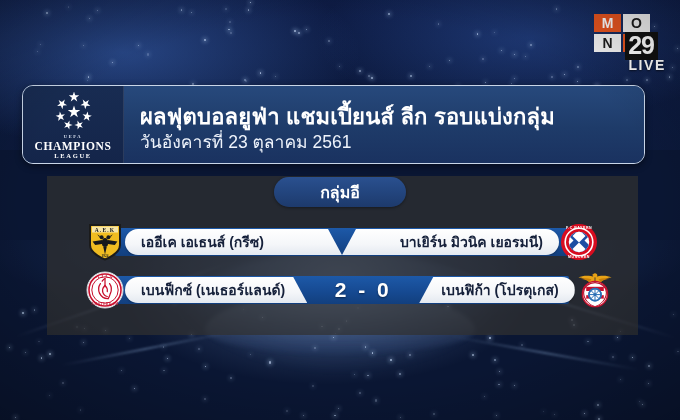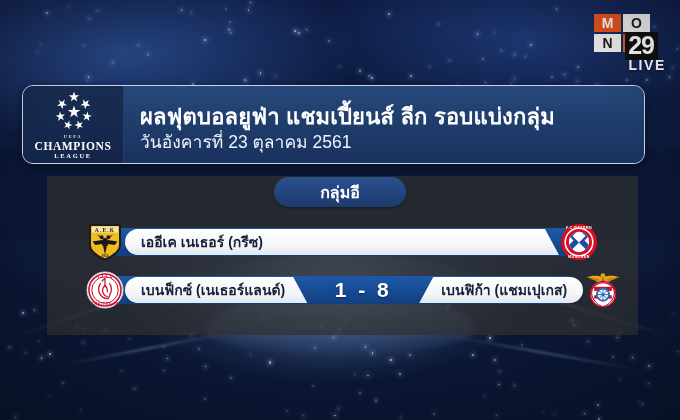--- a/index.html
+++ b/index.html
@@ -428,24 +428,27 @@
         <path d="M22.1 13.1 L24.8 11.2 L22.6 14.3 Z"></path>
         <path d="M14.2 17 L4.6 18.6 L7.2 21.9 L14 21 Z"></path>
         <path d="M19.8 17 L29.4 18.6 L26.8 21.9 L20 21 Z"></path>
         <path d="M15.3 24 L17 31.5 L18.7 24 Z"></path>
       </g>
       <text x="17" y="33.6" font-family="Liberation Serif, serif" font-size="3.4" font-weight="bold" text-anchor="middle" fill="#16181c">1924</text>
     </svg>
   </div>
 
   <div class="namebox nb-left">
-    <span>เออีเค เนเธอร์ (กรีซ)</span>
-  </div>
-
-
+    <span>เออีเค เอเธนส์ (กรีซ)</span>
+  </div>
+
+
+  <div class="namebox nb-right">
+    <span>บาเยิร์น มิวนิค เยอรมนี)</span>
+  </div>
 
   <div class="crest">
     <svg viewBox="0 0 38 38" width="38" height="38" aria-hidden="true">
       <circle cx="19" cy="19" r="18" fill="#d80c1f"></circle>
       <circle cx="19" cy="19" r="14.6" fill="#ffffff"></circle>
       <circle cx="19" cy="19" r="13" fill="#d80c1f"></circle>
       <circle cx="19" cy="19" r="10.2" fill="#ffffff"></circle>
       <clipPath id="bclip">
           <circle cx="19" cy="19" r="10.2"></circle>
         </clipPath>
@@ -485,24 +488,24 @@
       </g>
       <text x="19" y="7.1" font-family="Liberation Serif, serif" font-size="4.6" font-weight="bold" text-anchor="middle" fill="#c8102e" letter-spacing="1.4">AJAX</text>
       <text x="19" y="34.4" font-family="Liberation Serif, serif" font-size="3.3" font-weight="bold" text-anchor="middle" fill="#c8102e" letter-spacing=".6">AMSTERDAM</text>
     </svg>
   </div>
 
   <div class="namebox nb-left">
     <span>เบนฟ็กซ์ (เนเธอร์แลนด์)</span>
   </div>
 
-  <div class="score">1 - 8</div>
+  <div class="score">2 - 0</div>
 
   <div class="namebox nb-right">
-    <span>เบนฟิก้า (แชมเปุเกส)</span>
+    <span>เบนฟิก้า (โปรตุเกส)</span>
   </div>
 
   <div class="crest">
     <svg viewBox="0 0 40 40" width="40" height="40" aria-hidden="true">
       <g>
         <path d="M20 3.2 C21.4 3.2 22.3 4.2 22.3 5.4 C22.3 6.3 21.8 7.0 21.0 7.4 L19 7.4 C18.2 7.0 17.7 6.3 17.7 5.4 C17.7 4.2 18.6 3.2 20 3.2 Z" fill="#e8a317"></path>
         <path d="M19.4 5.0 L16.6 4.2 L19.3 6.0 Z" fill="#d88c0c"></path>
         <path d="M19.6 7.2 C15.0 5.4 8.4 5.2 3.4 7.4 C8.0 7.6 11.0 9.0 13.2 11.2 C15.0 13.0 17.2 13.9 19.6 13.9 Z" fill="#e8a317"></path>
         <path d="M20.4 7.2 C25.0 5.4 31.6 5.2 36.6 7.4 C32.0 7.6 29.0 9.0 26.8 11.2 C25.0 13.0 22.8 13.9 20.4 13.9 Z" fill="#e8a317"></path>
         <path d="M16.4 9.2 C12.6 8.0 8.6 7.9 5.6 8.8 C9.4 9.2 12.2 10.4 14.4 12.0 Z" fill="#c87f09"></path>

